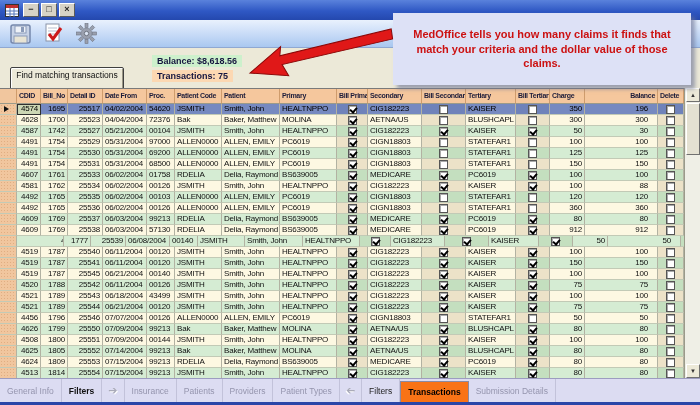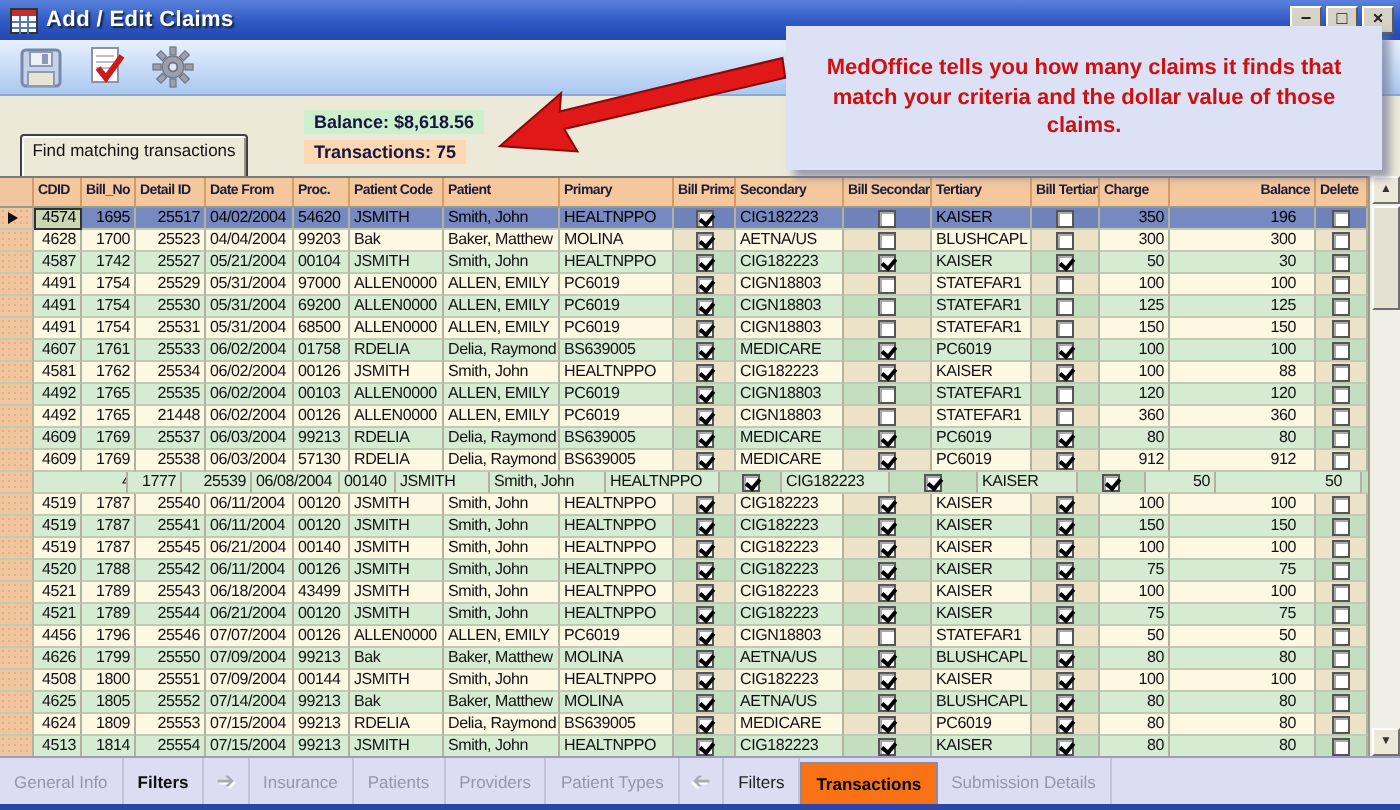--- a/index.html
+++ b/index.html
@@ -119,21 +119,20 @@
 
   <div class="titlebar">
     <svg class="app-icon" viewBox="0 0 14 13">
       <rect x="0.5" y="0.5" width="13" height="12" fill="#fff" stroke="#333"></rect>
       <rect x="1" y="1" width="12" height="3" fill="#c23030"></rect>
       <line x1="1" y1="7" x2="13" y2="7" stroke="#5577bb"></line>
       <line x1="1" y1="10" x2="13" y2="10" stroke="#5577bb"></line>
       <line x1="5" y1="4" x2="5" y2="13" stroke="#5577bb"></line>
       <line x1="9" y1="4" x2="9" y2="13" stroke="#5577bb"></line>
     </svg>
-    <div class="title-text">Add / Edit Claims</div>
     <div class="winbtns">
       <div class="winbtn">−</div>
       <div class="winbtn">□</div>
       <div class="winbtn">×</div>
     </div>
   </div>
 
   <div class="toolbar">
     <div class="toolbtn">
       <svg width="21" height="20" viewBox="0 0 21 20">
@@ -234,21 +233,21 @@
           <div class="cell cb-cell" style="width: 26px;">
             <span class="cb"></span>
           </div>
         </div>
         <div class="grow r-cream">
           <div class="cell sel-cell" style="width: 17px;"></div>
           <div class="cell ar" style="width: 24px;">4628</div>
           <div class="cell ar" style="width: 27px;">1700</div>
           <div class="cell ar" style="width: 35px;">25523</div>
           <div class="cell" style="width: 44px;">04/04/2004</div>
-          <div class="cell" style="width: 28px;">99203</div>
+          <div class="cell" style="width: 28px;">72376</div>
           <div class="cell" style="width: 47px;">Bak</div>
           <div class="cell" style="width: 58px;">Baker, Matthew</div>
           <div class="cell" style="width: 57px;">MOLINA</div>
           <div class="cell cb-cell" style="width: 31px;">
             <span class="cb checked"></span>
           </div>
           <div class="cell" style="width: 54px;">AETNA/US</div>
           <div class="cell cb-cell" style="width: 44px;">
             <span class="cb"></span>
           </div>
@@ -448,21 +447,21 @@
           <div class="cell ar" style="width: 35px;">120</div>
           <div class="cell ar" style="width: 73px; padding-right: 9px;">120</div>
           <div class="cell cb-cell" style="width: 26px;">
             <span class="cb"></span>
           </div>
         </div>
         <div class="grow r-cream">
           <div class="cell sel-cell" style="width: 17px;"></div>
           <div class="cell ar" style="width: 24px;">4492</div>
           <div class="cell ar" style="width: 27px;">1765</div>
-          <div class="cell ar" style="width: 35px;">21448</div>
+          <div class="cell ar" style="width: 35px;">25536</div>
           <div class="cell" style="width: 44px;">06/02/2004</div>
           <div class="cell" style="width: 28px;">00126</div>
           <div class="cell" style="width: 47px;">ALLEN0000</div>
           <div class="cell" style="width: 58px;">ALLEN, EMILY</div>
           <div class="cell" style="width: 57px;">PC6019</div>
           <div class="cell cb-cell" style="width: 31px;">
             <span class="cb checked"></span>
           </div>
           <div class="cell" style="width: 54px;">CIGN18803</div>
           <div class="cell cb-cell" style="width: 44px;">

